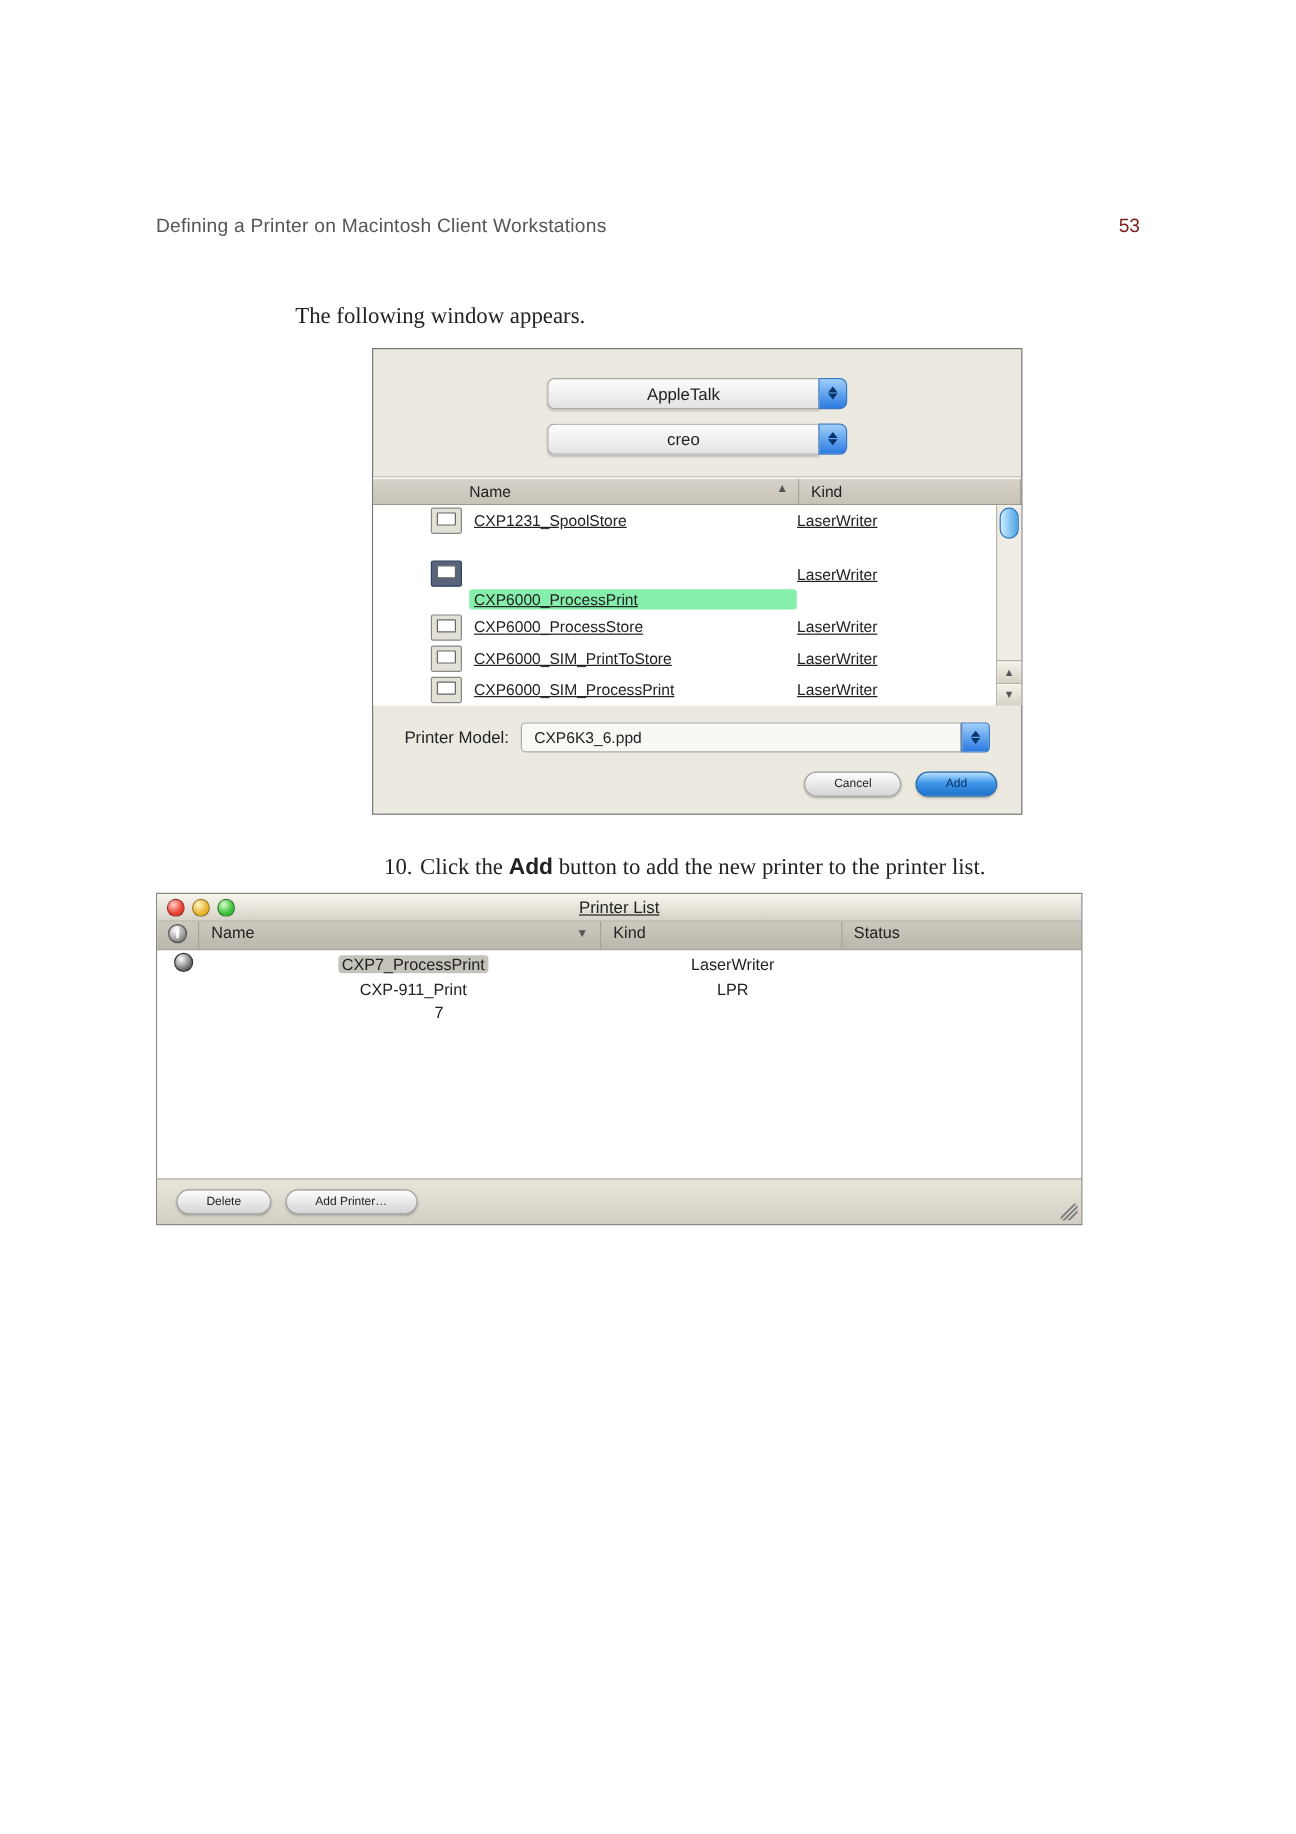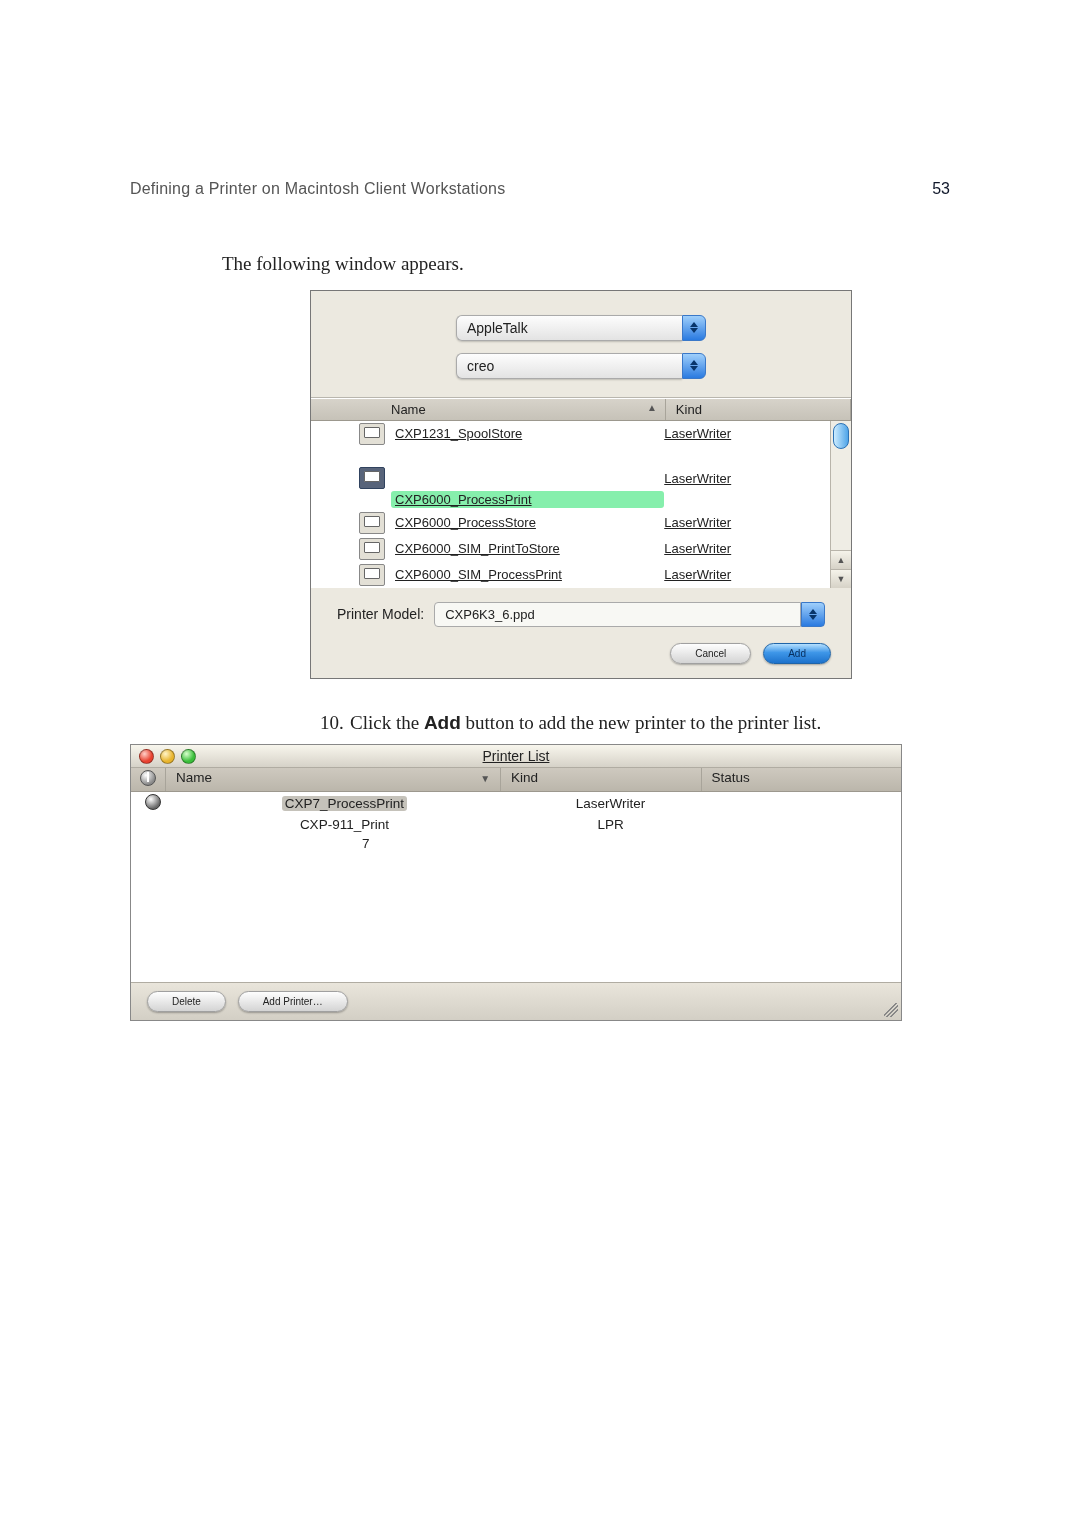--- a/index.html
+++ b/index.html
@@ -16,25 +16,25 @@
   .hdr {
     display: flex;
     justify-content: space-between;
     font-family: "Helvetica Neue", Arial, sans-serif;
     font-size: 16px;
     color: #555;
     border-bottom: 0;
     margin-bottom: 52px;
   }
   .hdr-left { letter-spacing: 0.2px; }
-  .hdr-right { color: #0f172a; }
+  .hdr-right { color: #7f1d1d; }
 
   .body-text {
     font-size: 19px;
-    margin-left: 92px;
+    margin-left: 116px;
     margin-bottom: 12px;
     line-height: 1.45;
   }
 
   
   .win1 {
     width: 540px;
     margin-left: 180px;
     border: 1px solid #777;
     background: #ece9e0;
@@ -53,21 +53,21 @@
     margin: 6px 0;
     width: 250px;
   }
   .aqua-select .txt {
     flex: 1;
     padding: 4px 10px;
     background: linear-gradient(#fdfdfd,#e3e3e3);
     border: 1px solid #aaa;
     border-right: none;
     border-radius: 6px 0 0 6px;
-    text-align: left;
+    text-align: center;
     box-shadow: 0 1px 2px rgba(0,0,0,0.2);
   }
   .aqua-select .arrow {
     width: 22px;
     border: 1px solid #3a78c8;
     border-radius: 0 6px 6px 0;
     background: linear-gradient(#9fcffb,#2a7ae0);
     display: flex;
     flex-direction: column;
     justify-content: center;

